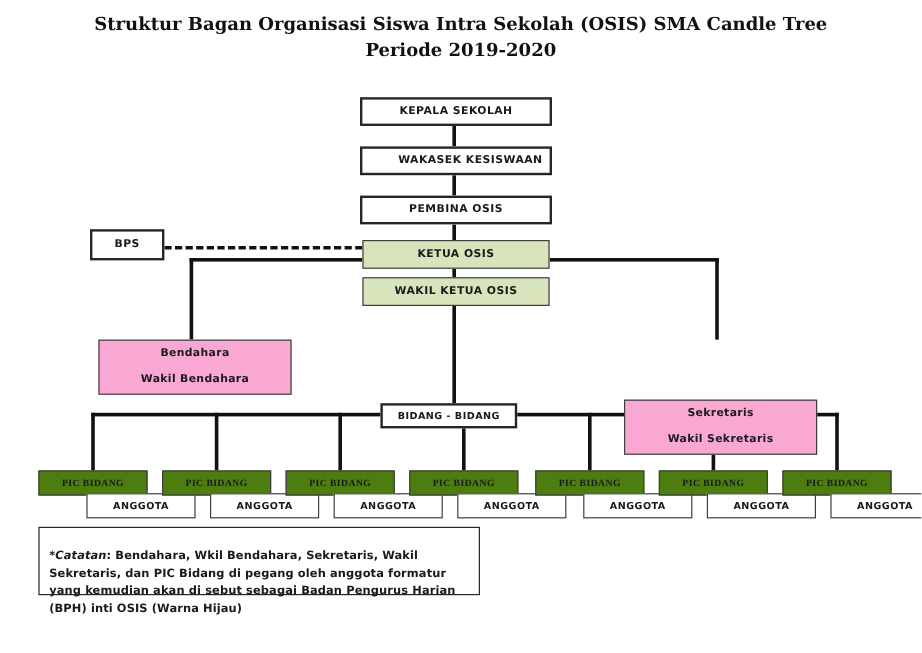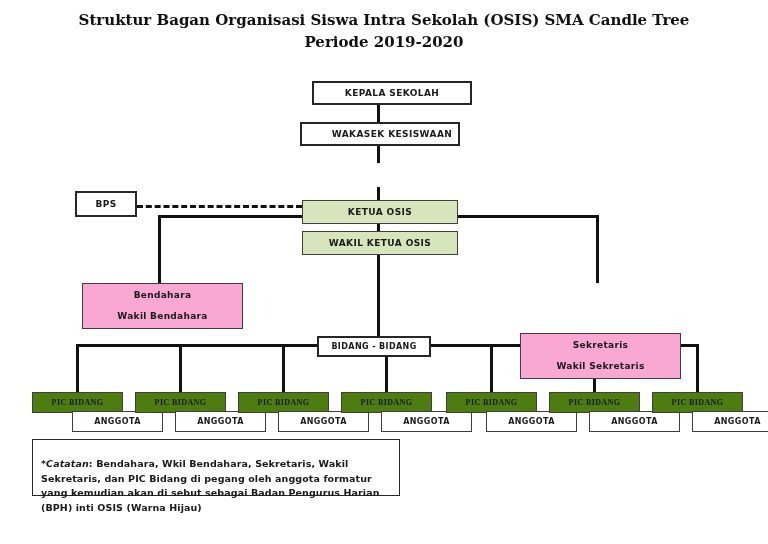--- a/index.html
+++ b/index.html
@@ -40,21 +40,21 @@
     text-align:center;
   }
   .notebox {
     position:absolute; left:32px; top:439px; width:368px; height:57px;
     box-sizing:border-box; border:1.5px solid #262626; background:#fff;
     padding:17px 8px; font-weight:bold; font-size:9.5px; line-height:1.55;
     letter-spacing:0.1px; z-index:2;
   }
   .notebox .it { font-style:italic; }
   
-  .b-kepala   { left:312px; top:81px;  width:160px; height:24px; }
+  .b-kepala   { left:300px; top:81px;  width:160px; height:24px; }
   .b-wakasek  { left:300px; top:122px; width:160px; height:24px;padding-left:24px; }
   .b-pembina  { left:300px; top:163px; width:160px; height:24px; }
   .b-ketua    { left:302px; top:200px; width:156px; height:24px; }
   .b-wakil    { left:302px; top:231px; width:156px; height:24px; }
   .b-bps      { left:75px;  top:191px; width:62px;  height:26px; }
   .b-bendahara{ left:82px;  top:283px; }
   .b-sekretaris{ left:520px; top:297px;margin-top:36px; }
   .b-bidang   { left:317px; top:336px; width:114px; height:21px; font-size:8px; }
   .v-1 { left:377px; top:105px; width:3px; height:17px; }
   .v-2 { left:377px; top:146px; width:3px; height:17px; }
@@ -106,20 +106,21 @@
   <div class="line d-0"></div>
   <div class="line d-1"></div>
   <div class="line d-2"></div>
   <div class="line d-3"></div>
   <div class="line d-4"></div>
   <div class="line d-5"></div>
   <div class="line d-6"></div>
 
   <div class="obox b-kepala">KEPALA SEKOLAH</div>
   <div class="obox b-wakasek">WAKASEK KESISWAAN</div>
+  <div class="obox b-pembina">PEMBINA OSIS</div>
   <div class="obox green b-wakil">WAKIL KETUA OSIS</div>
   <div class="obox green b-ketua">KETUA OSIS</div>
   <div class="obox b-bps">BPS</div>
 
   <div class="dualbox b-bendahara">
     <div>Bendahara</div>
     <div>Wakil Bendahara</div>
   </div>
   <div class="dualbox b-sekretaris">
     <div>Sekretaris</div>

